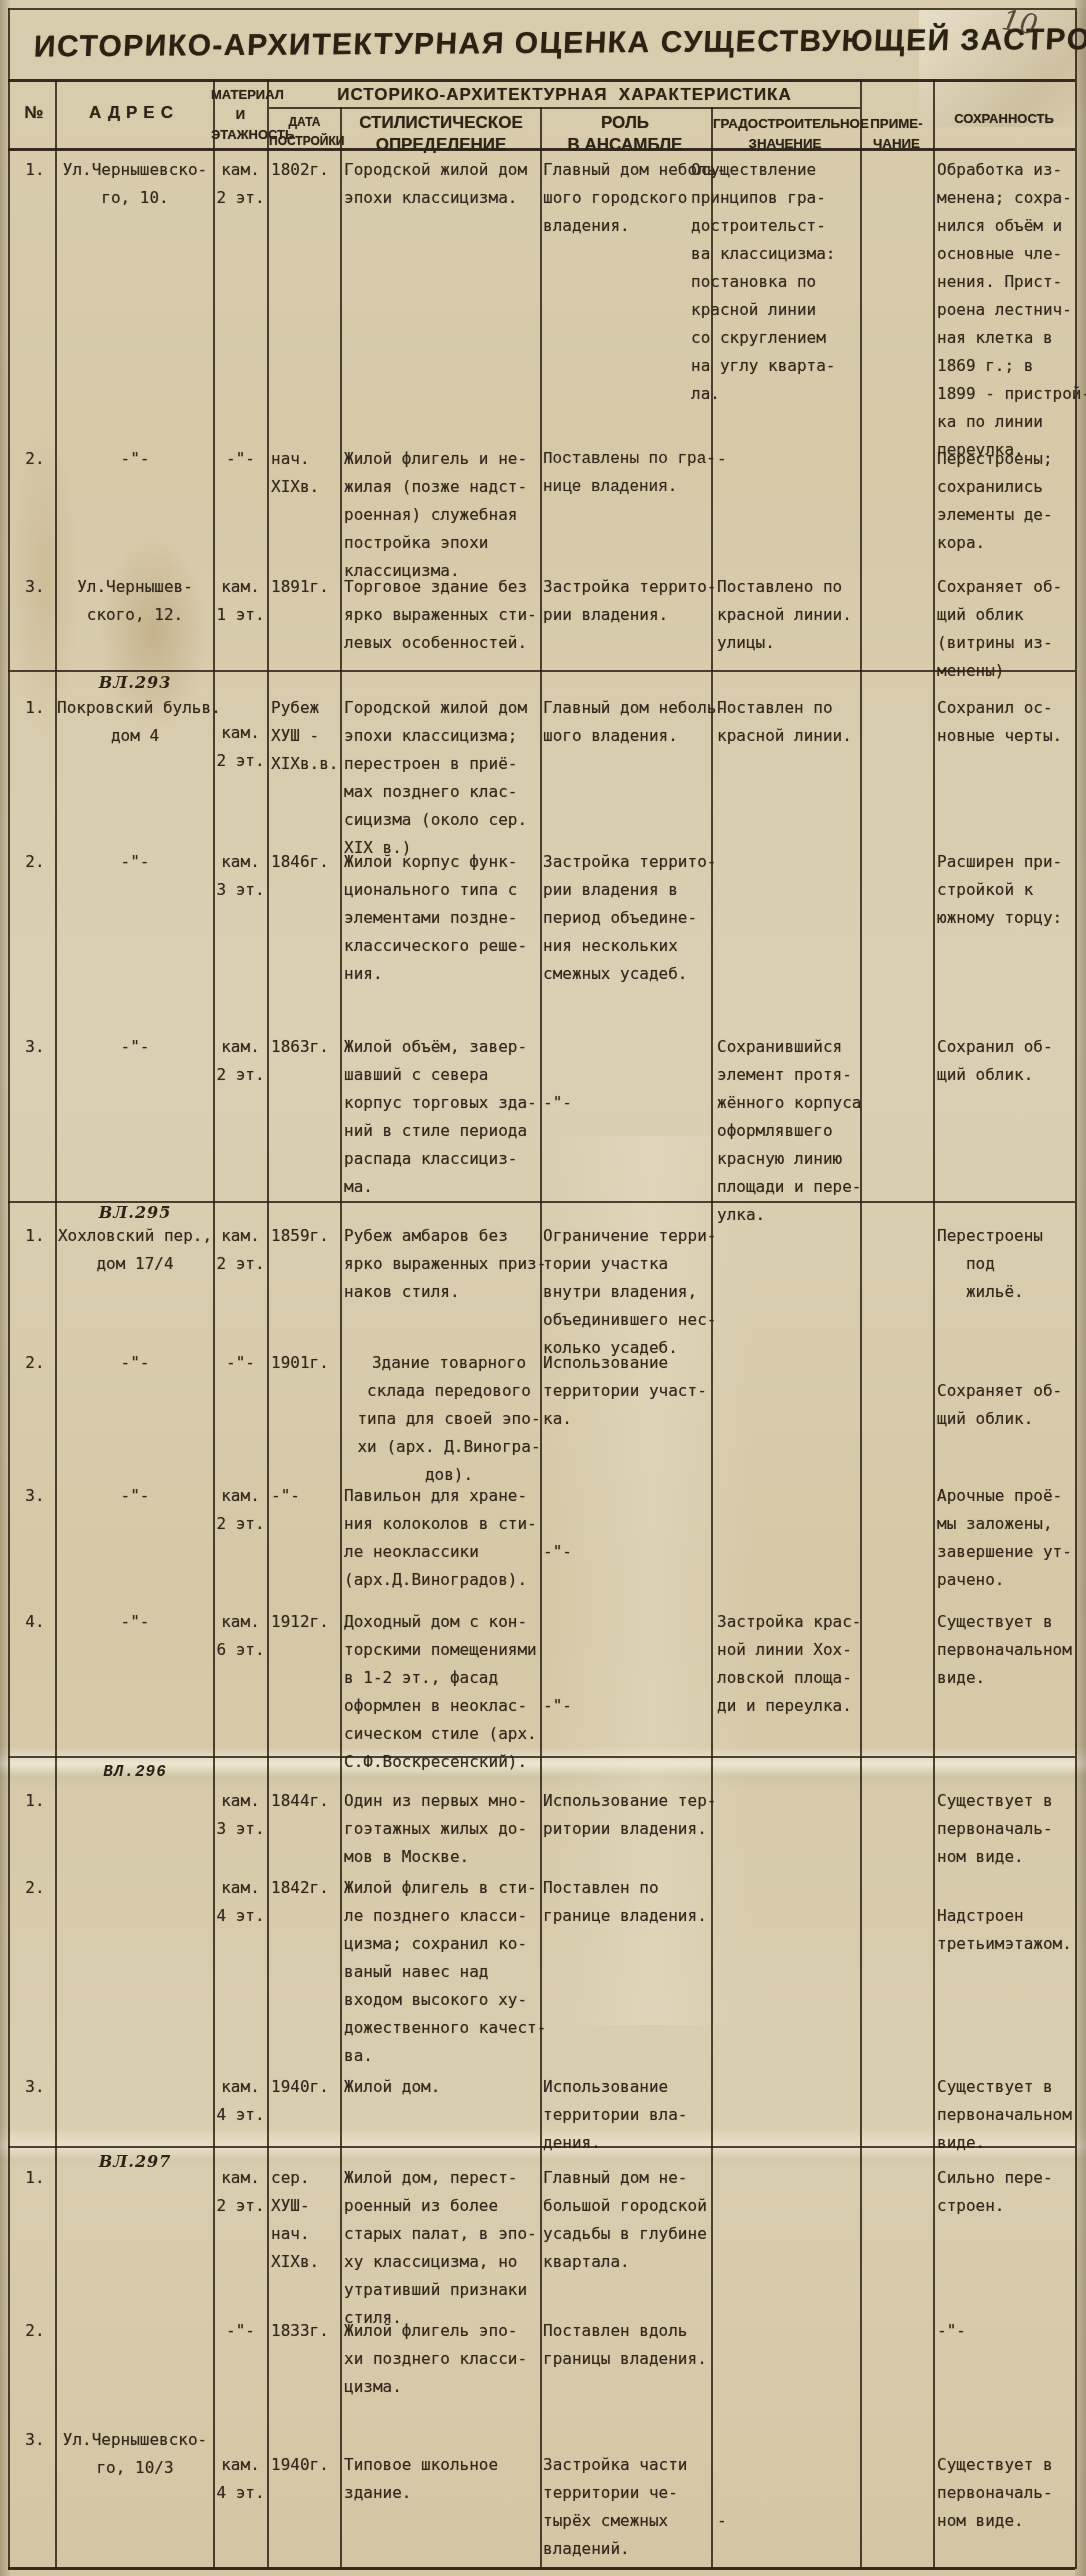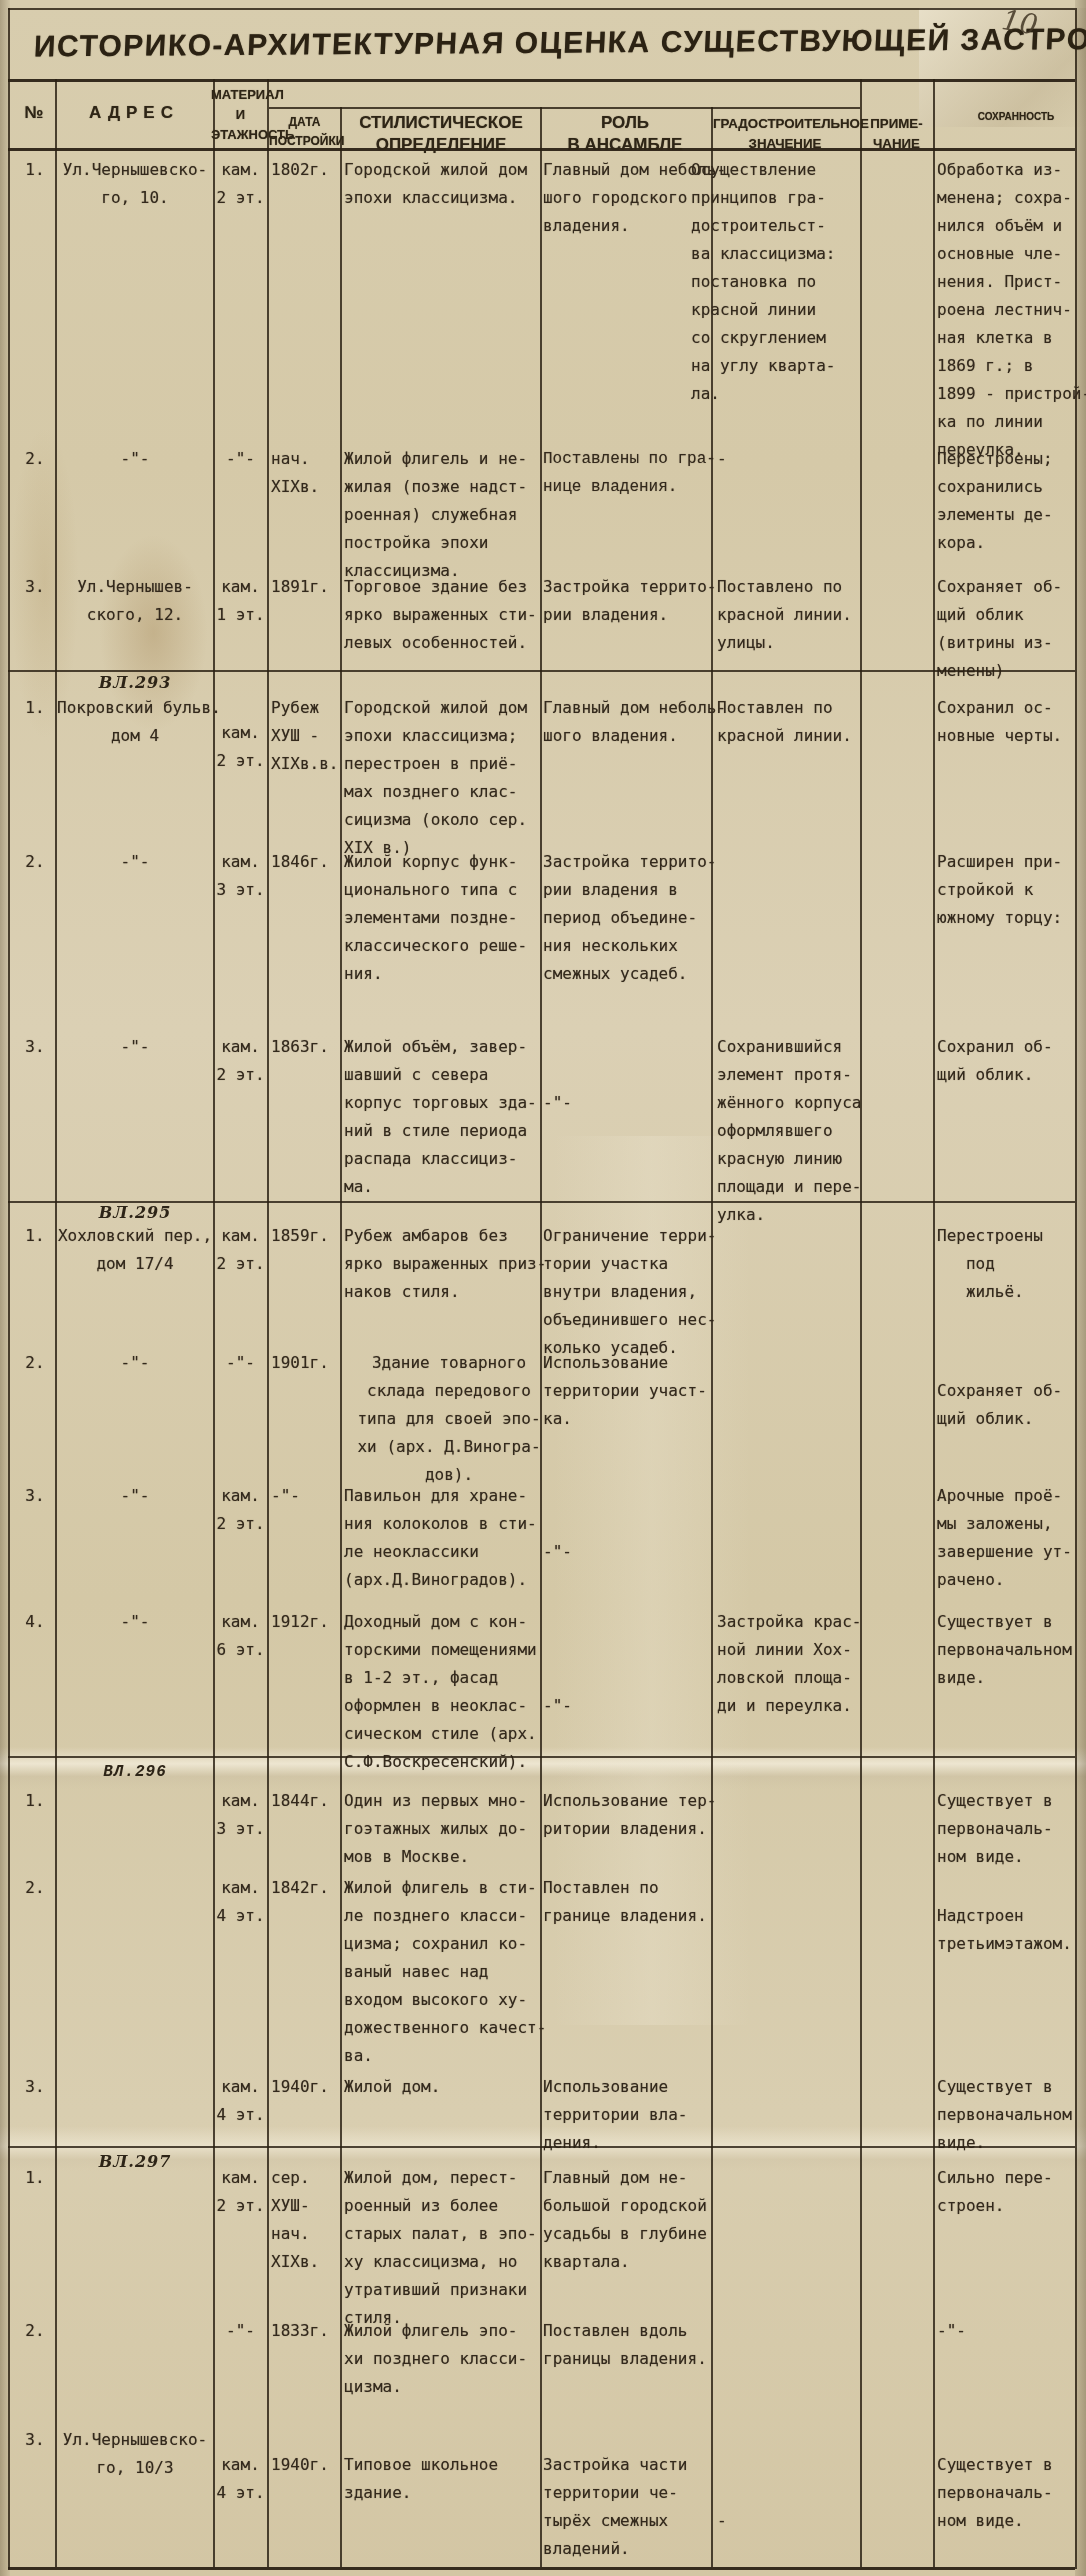--- a/index.html
+++ b/index.html
@@ -55,31 +55,32 @@
   <div class="vline" style="left:540px;top:107px;height:2460px;"></div>
   <div class="vline" style="left:711px;top:107px;height:2460px;"></div>
   <div class="vline" style="left:860px;top:79px;height:2488px;"></div>
   <div class="vline" style="left:933px;top:79px;height:2488px;"></div>
 
   <div class="hdr" style="left:14px;top:103px;width:40px;font-size:17px;">№</div>
   <div class="hdr" style="left:57px;top:103px;width:154px;font-size:17px;letter-spacing:6px;">АДРЕС</div>
   <div class="hdr" style="left:211px;top:85px;width:59px;font-size:13px;line-height:20px;">МАТЕРИАЛ
 И
 ЭТАЖНОСТЬ</div>
+  <div class="hdr" style="left:271px;top:85px;width:587px;font-size:17px;letter-spacing:1px;">ИСТОРИКО-АРХИТЕКТУРНАЯ  ХАРАКТЕРИСТИКА</div>
   <div class="hdr" style="left:269px;top:113px;width:71px;font-size:12px;line-height:19px;">ДАТА
 ПОСТРОЙКИ</div>
   <div class="hdr" style="left:344px;top:112px;width:194px;font-size:17px;line-height:22px;">СТИЛИСТИЧЕСКОЕ
 ОПРЕДЕЛЕНИЕ</div>
   <div class="hdr" style="left:541px;top:112px;width:168px;font-size:17px;line-height:22px;">РОЛЬ
 В АНСАМБЛЕ</div>
   <div class="hdr" style="left:713px;top:114px;width:144px;font-size:13.3px;line-height:20px;">ГРАДОСТРОИТЕЛЬНОЕ
 ЗНАЧЕНИЕ</div>
   <div class="hdr" style="left:862px;top:114px;width:69px;font-size:13.3px;line-height:20px;">ПРИМЕ-
 ЧАНИЕ</div>
-  <div class="hdr" style="left:935px;top:111px;width:138px;font-size:10px;padding-left:12px;">СОХРАННОСТЬ</div>
+  <div class="hdr" style="left:935px;top:111px;width:138px;font-size:13px;">СОХРАННОСТЬ</div>
 
   <div id="table-body">
       <div class="cell" style="left: 16px; top: 156px; width: 38px; text-align: center;">1.</div>
       <div class="cell" style="left: 57px; top: 156px; width: 156px; text-align: center;">Ул.Чернышевско-
 го, 10.</div>
       <div class="cell" style="left: 215px; top: 156px; width: 51px; text-align: center;">кам.
 2 эт.</div>
       <div class="cell" style="left: 271px; top: 156px; width: 69px; text-align: left;">1802г.</div>
       <div class="cell" style="left: 344px; top: 156px; width: 194px; text-align: left;">Городской жилой дом
 эпохи классицизма.</div>

